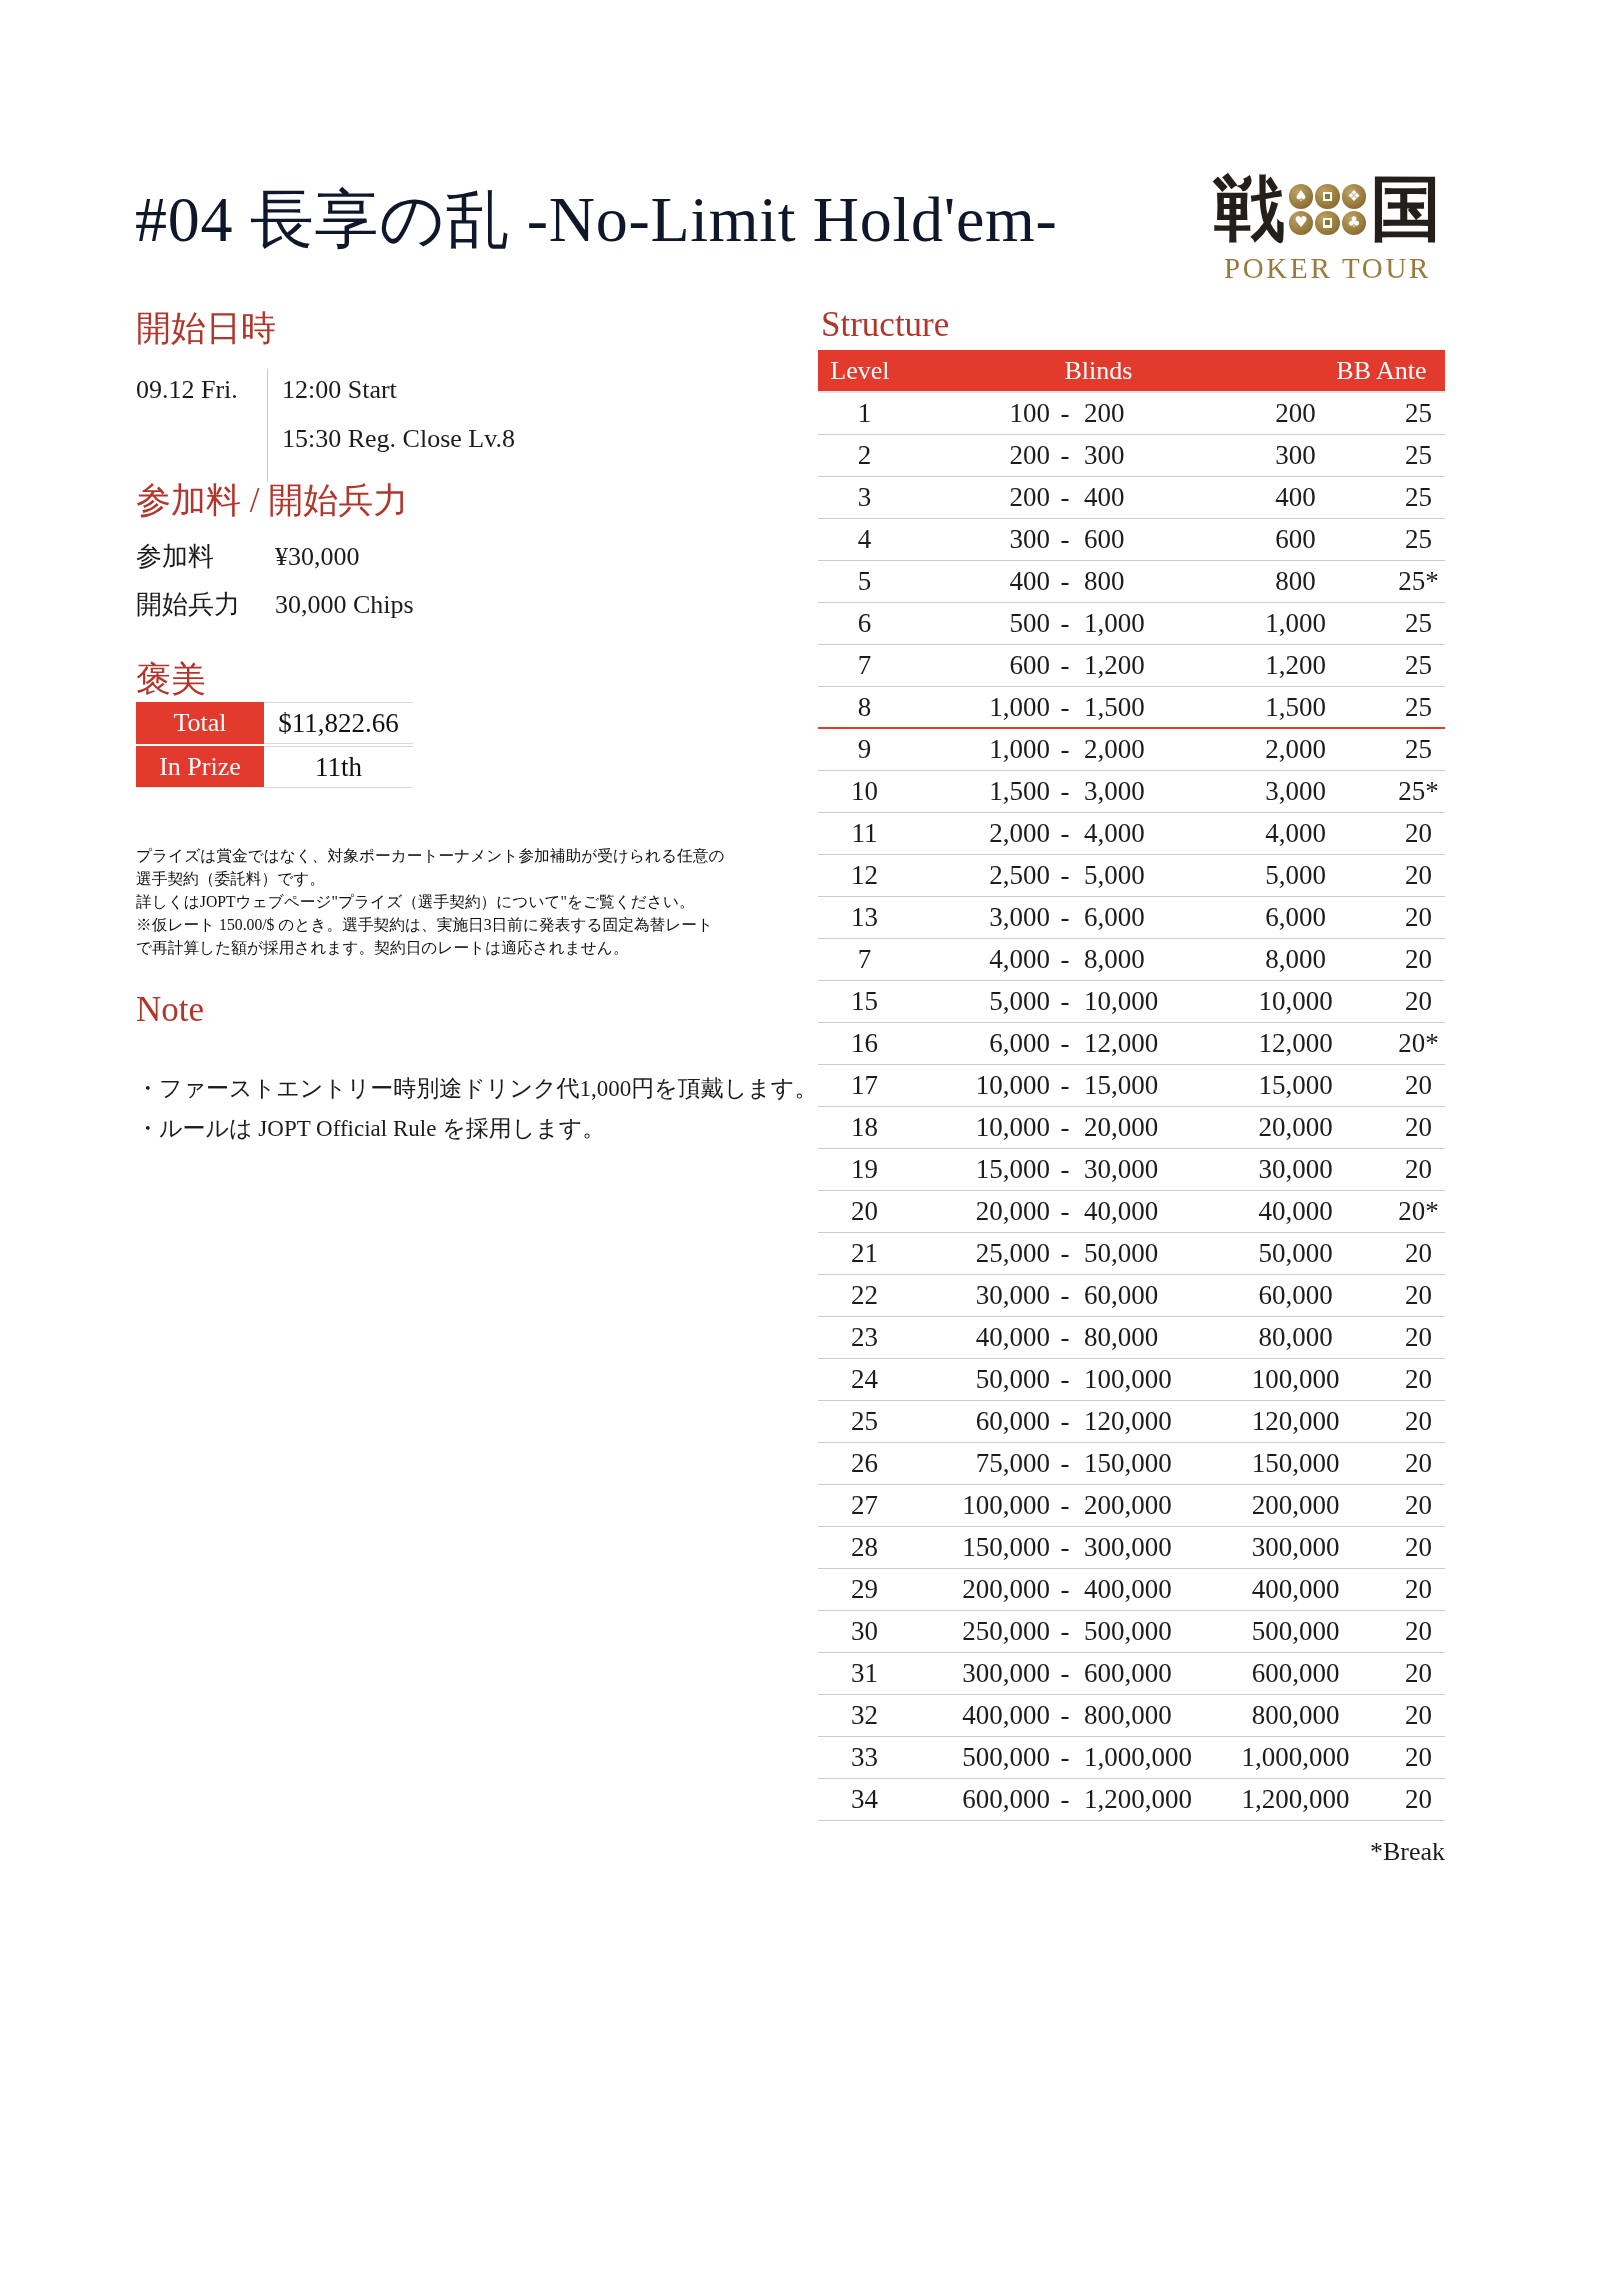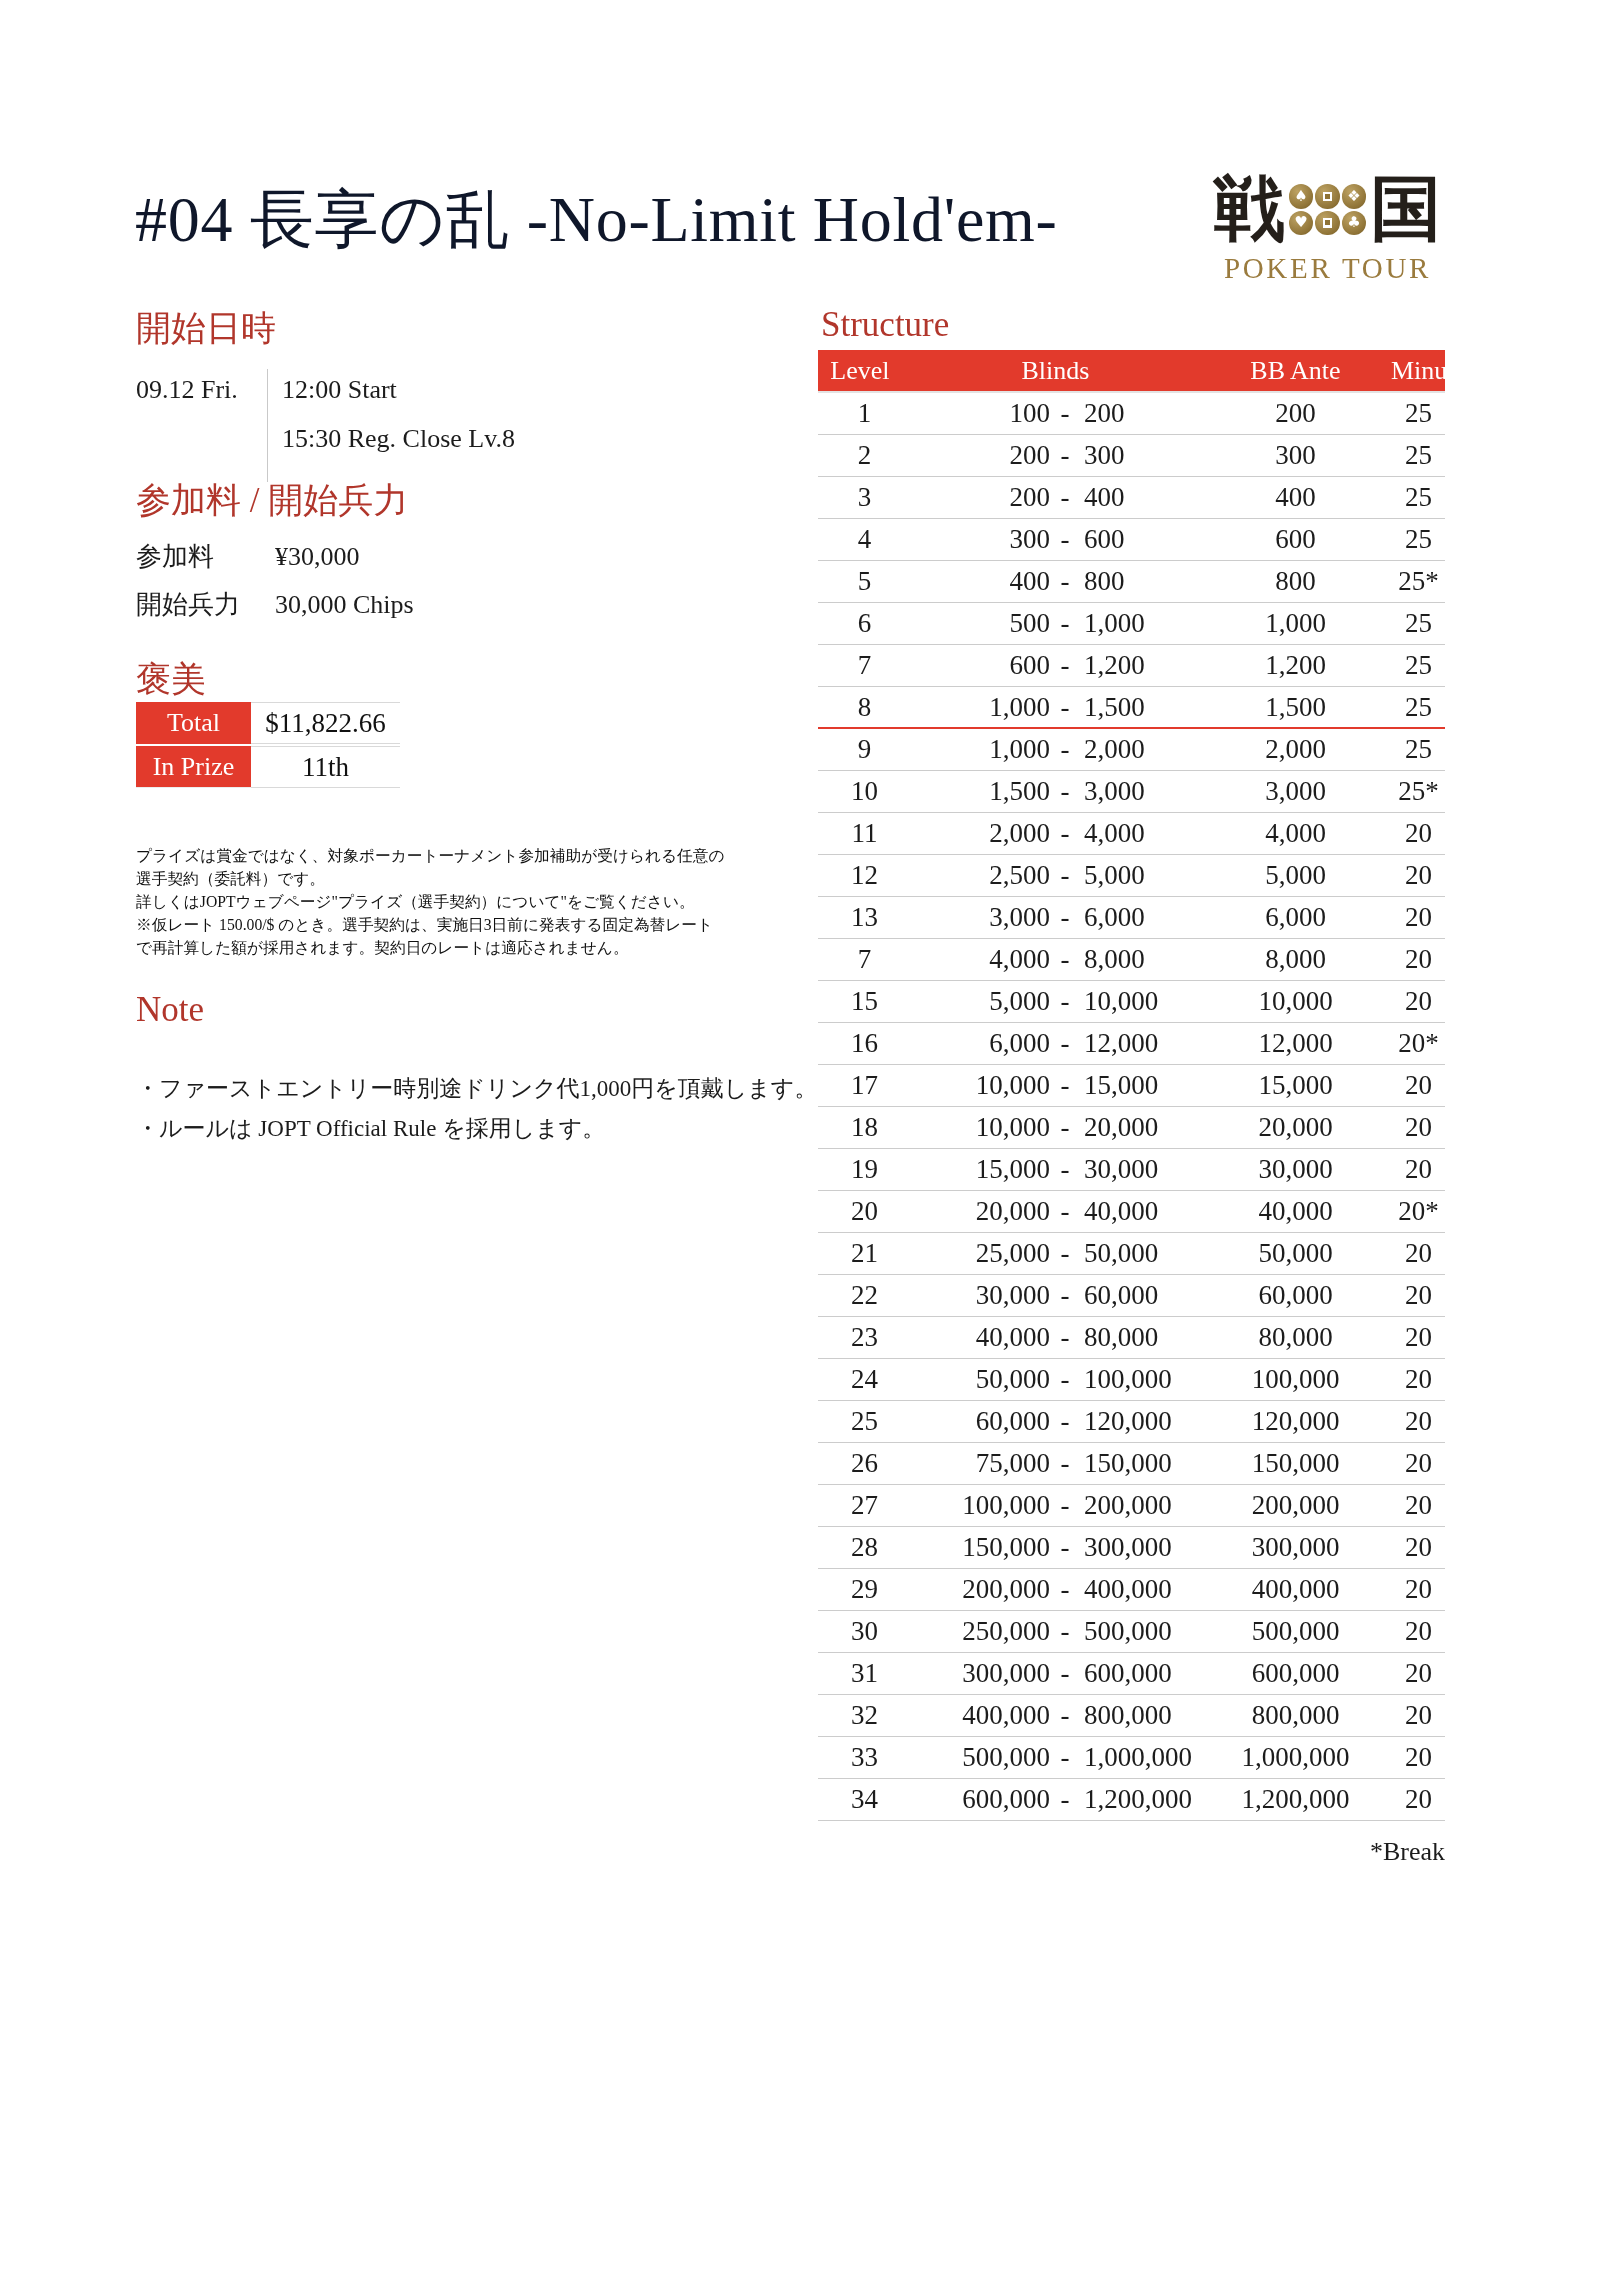--- a/index.html
+++ b/index.html
@@ -33,37 +33,37 @@
 
   
   #entry-rows{left:136px;top:533px;width:477px;}
   .entry-row{position:relative;height:48px;font-size:26px;line-height:48px;}
   .entry-label{position:absolute;left:0;}
   .entry-value{position:absolute;left:139px;}
 
   
   #prize-table{left:136px;top:702px;width:278px;}
   .prize-row{display:flex;height:42px;margin-bottom:2px;}
-  .prize-label-cell{width:115px;background:#e23a2c;color:#ffffff;font-size:26px;
+  .prize-label-cell{width:128px;background:#e23a2c;color:#ffffff;font-size:26px;
                     display:flex;align-items:center;justify-content:center;}
   .prize-value-cell{width:149px;background:#ffffff;color:#111111;font-size:27px;
                     display:flex;align-items:center;justify-content:center;box-sizing:border-box;
                     border-top:1.4px solid #d9d9d9;border-bottom:1.4px solid #d9d9d9;}
   .prize-row:last-child .prize-label-cell{border-bottom:1.4px solid #ececec;box-sizing:border-box;}
 
   
   #prize-note{left:136px;top:844px;width:613px;font-size:15.7px;line-height:23px;color:#111111;}
 
   
   #note-bullets{left:136px;top:1069px;width:654px;font-size:23px;line-height:40px;white-space:nowrap;}
 
   
   #structure-header{left:818px;top:350px;width:627px;height:41px;background:#e23a2c;color:#ffffff;
                     display:grid;grid-template-columns:93px 289px 191px 55px;align-items:center;
-                    font-size:26px;border-bottom:2px solid #e3e3e3;box-sizing:content-box;}
+                    font-size:26px;border-bottom:2px solid #e3e3e3;box-sizing:content-box;gap:43px;}
   #structure-header .h-level{padding-left:12.3px;text-align:left;}
   #structure-header .h-blinds{text-align:center;}
   #structure-header .h-ante{text-align:center;}
   #structure-header .h-min{text-align:right;padding-right:1.4px;white-space:nowrap;}
 
   #structure-body{left:818px;top:393px;width:627px;}
   .s-row{display:grid;grid-template-columns:93px 139px 30px 120px 191px 55px;
          height:42px;box-sizing:border-box;align-items:center;font-size:27px;
          border-bottom:1.4px solid #cccccc;}
   .s-row.reg-close{border-bottom:2.7px solid #e23a2c;}

